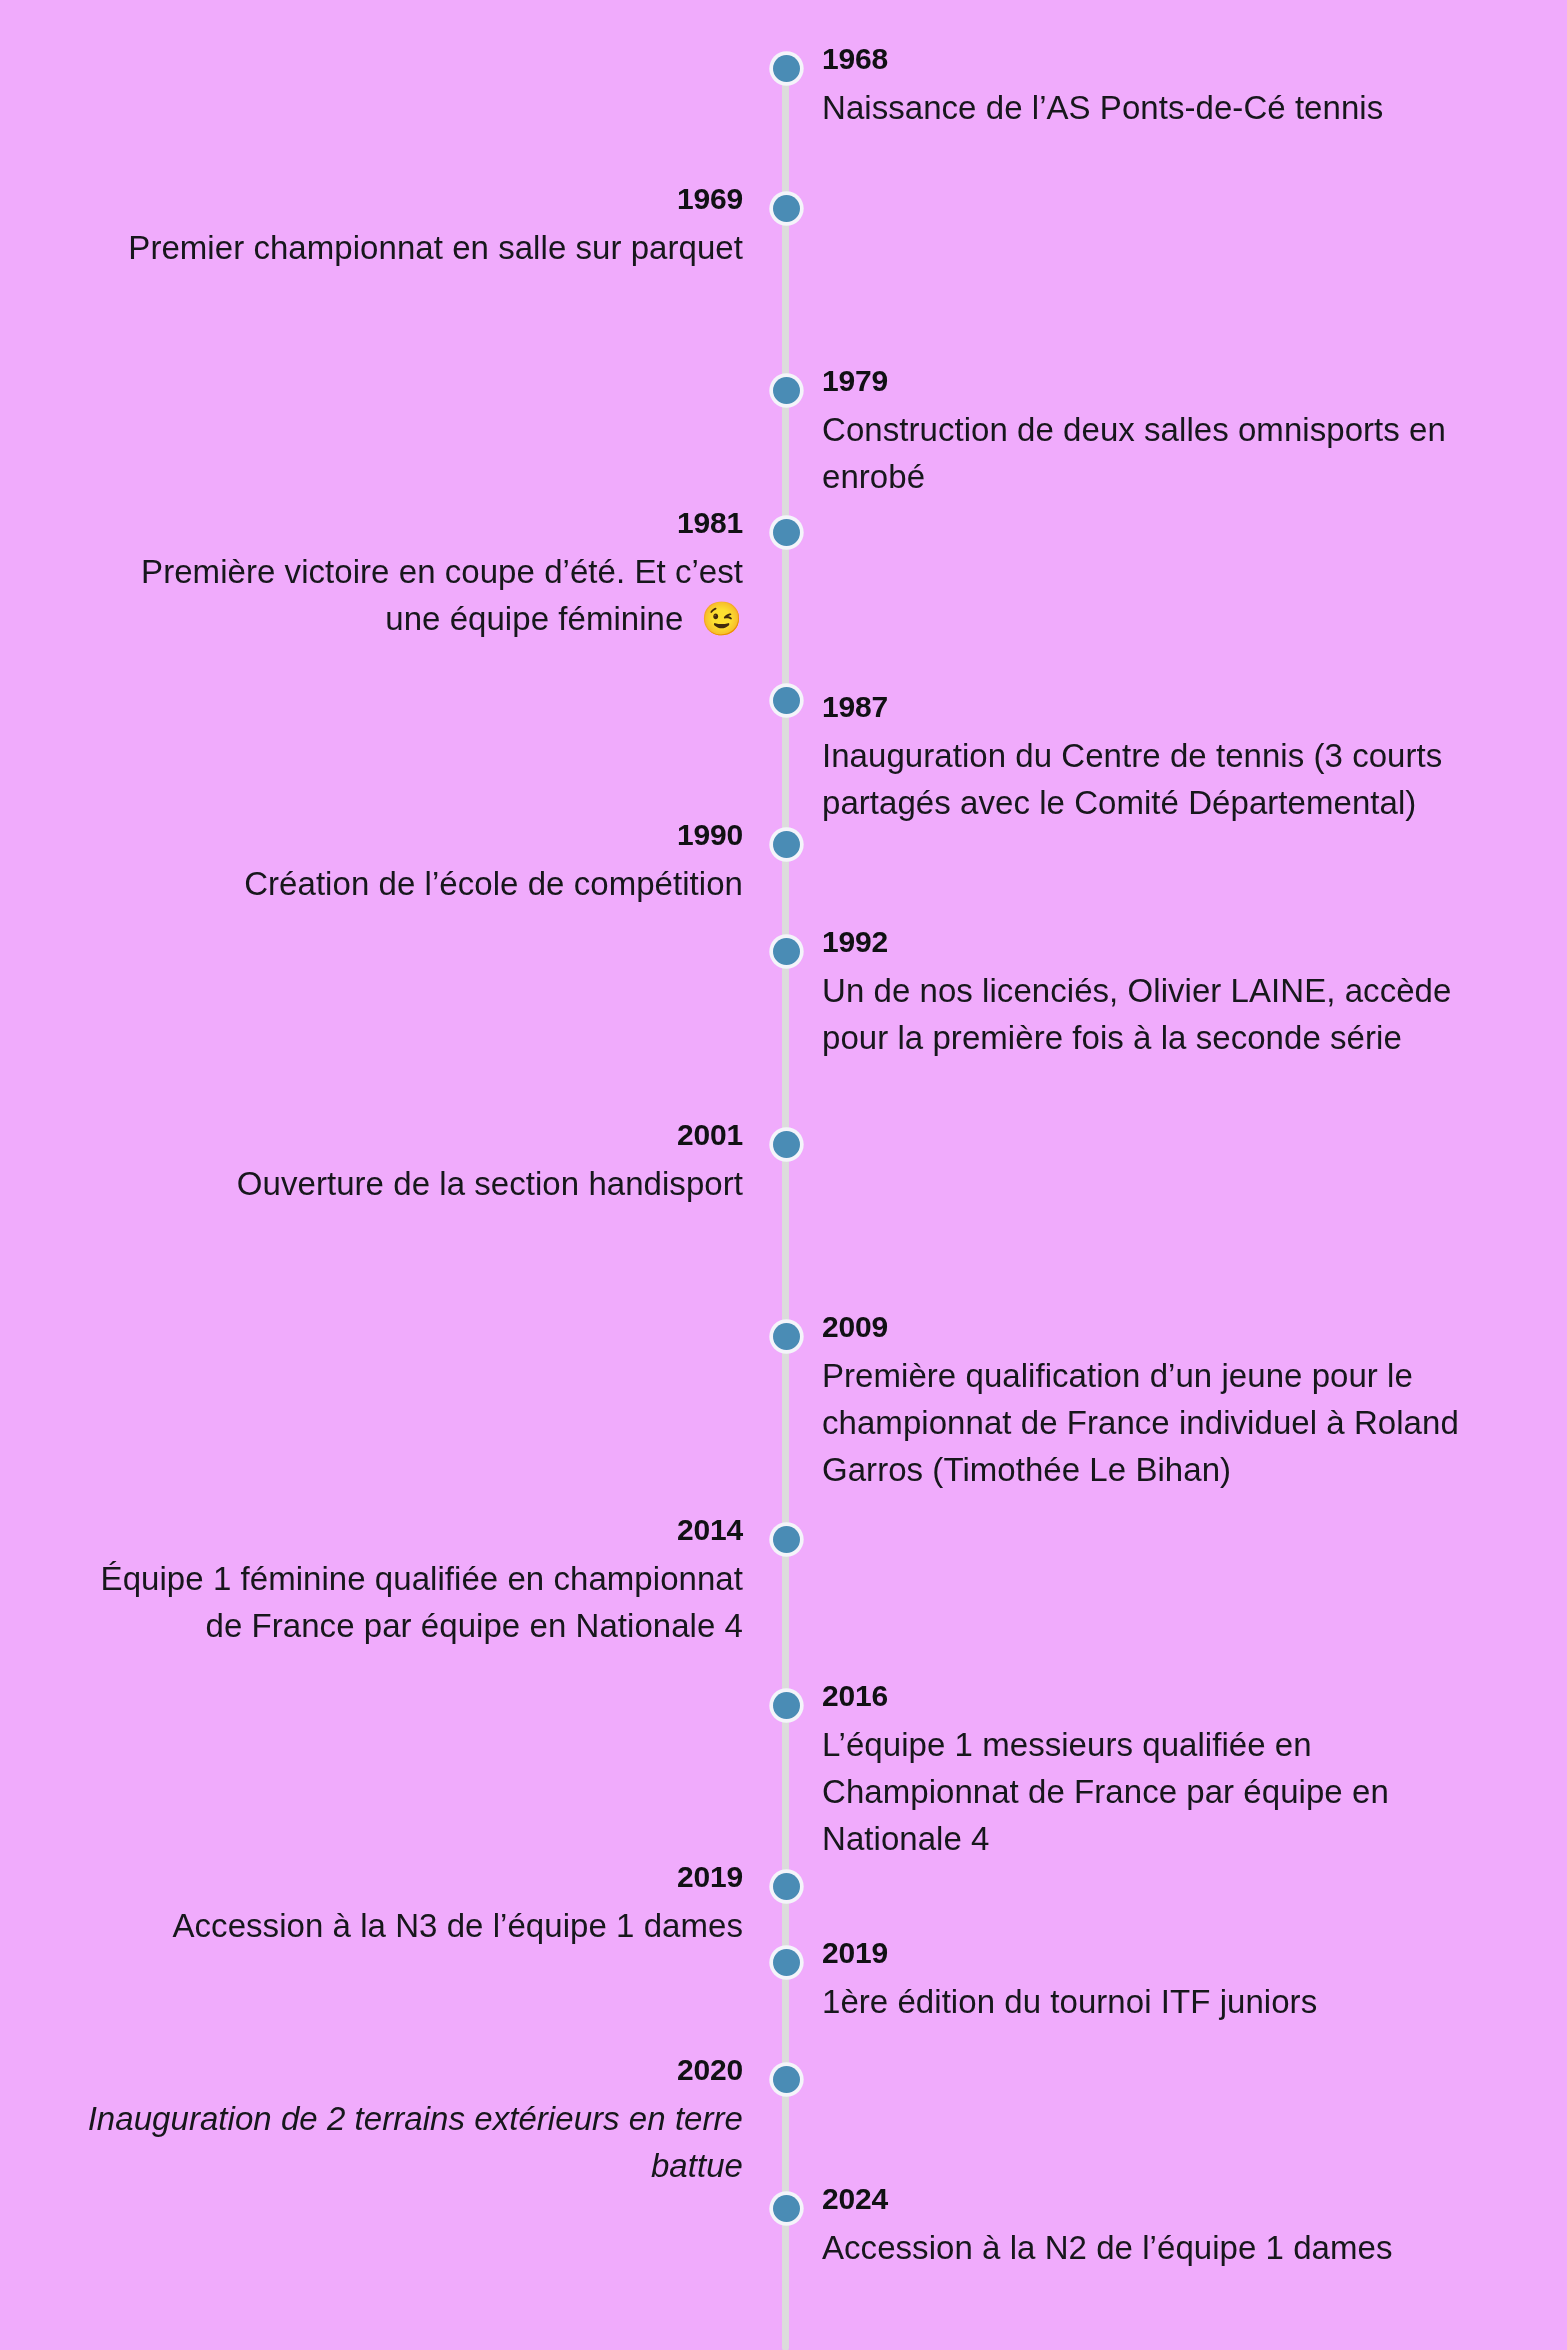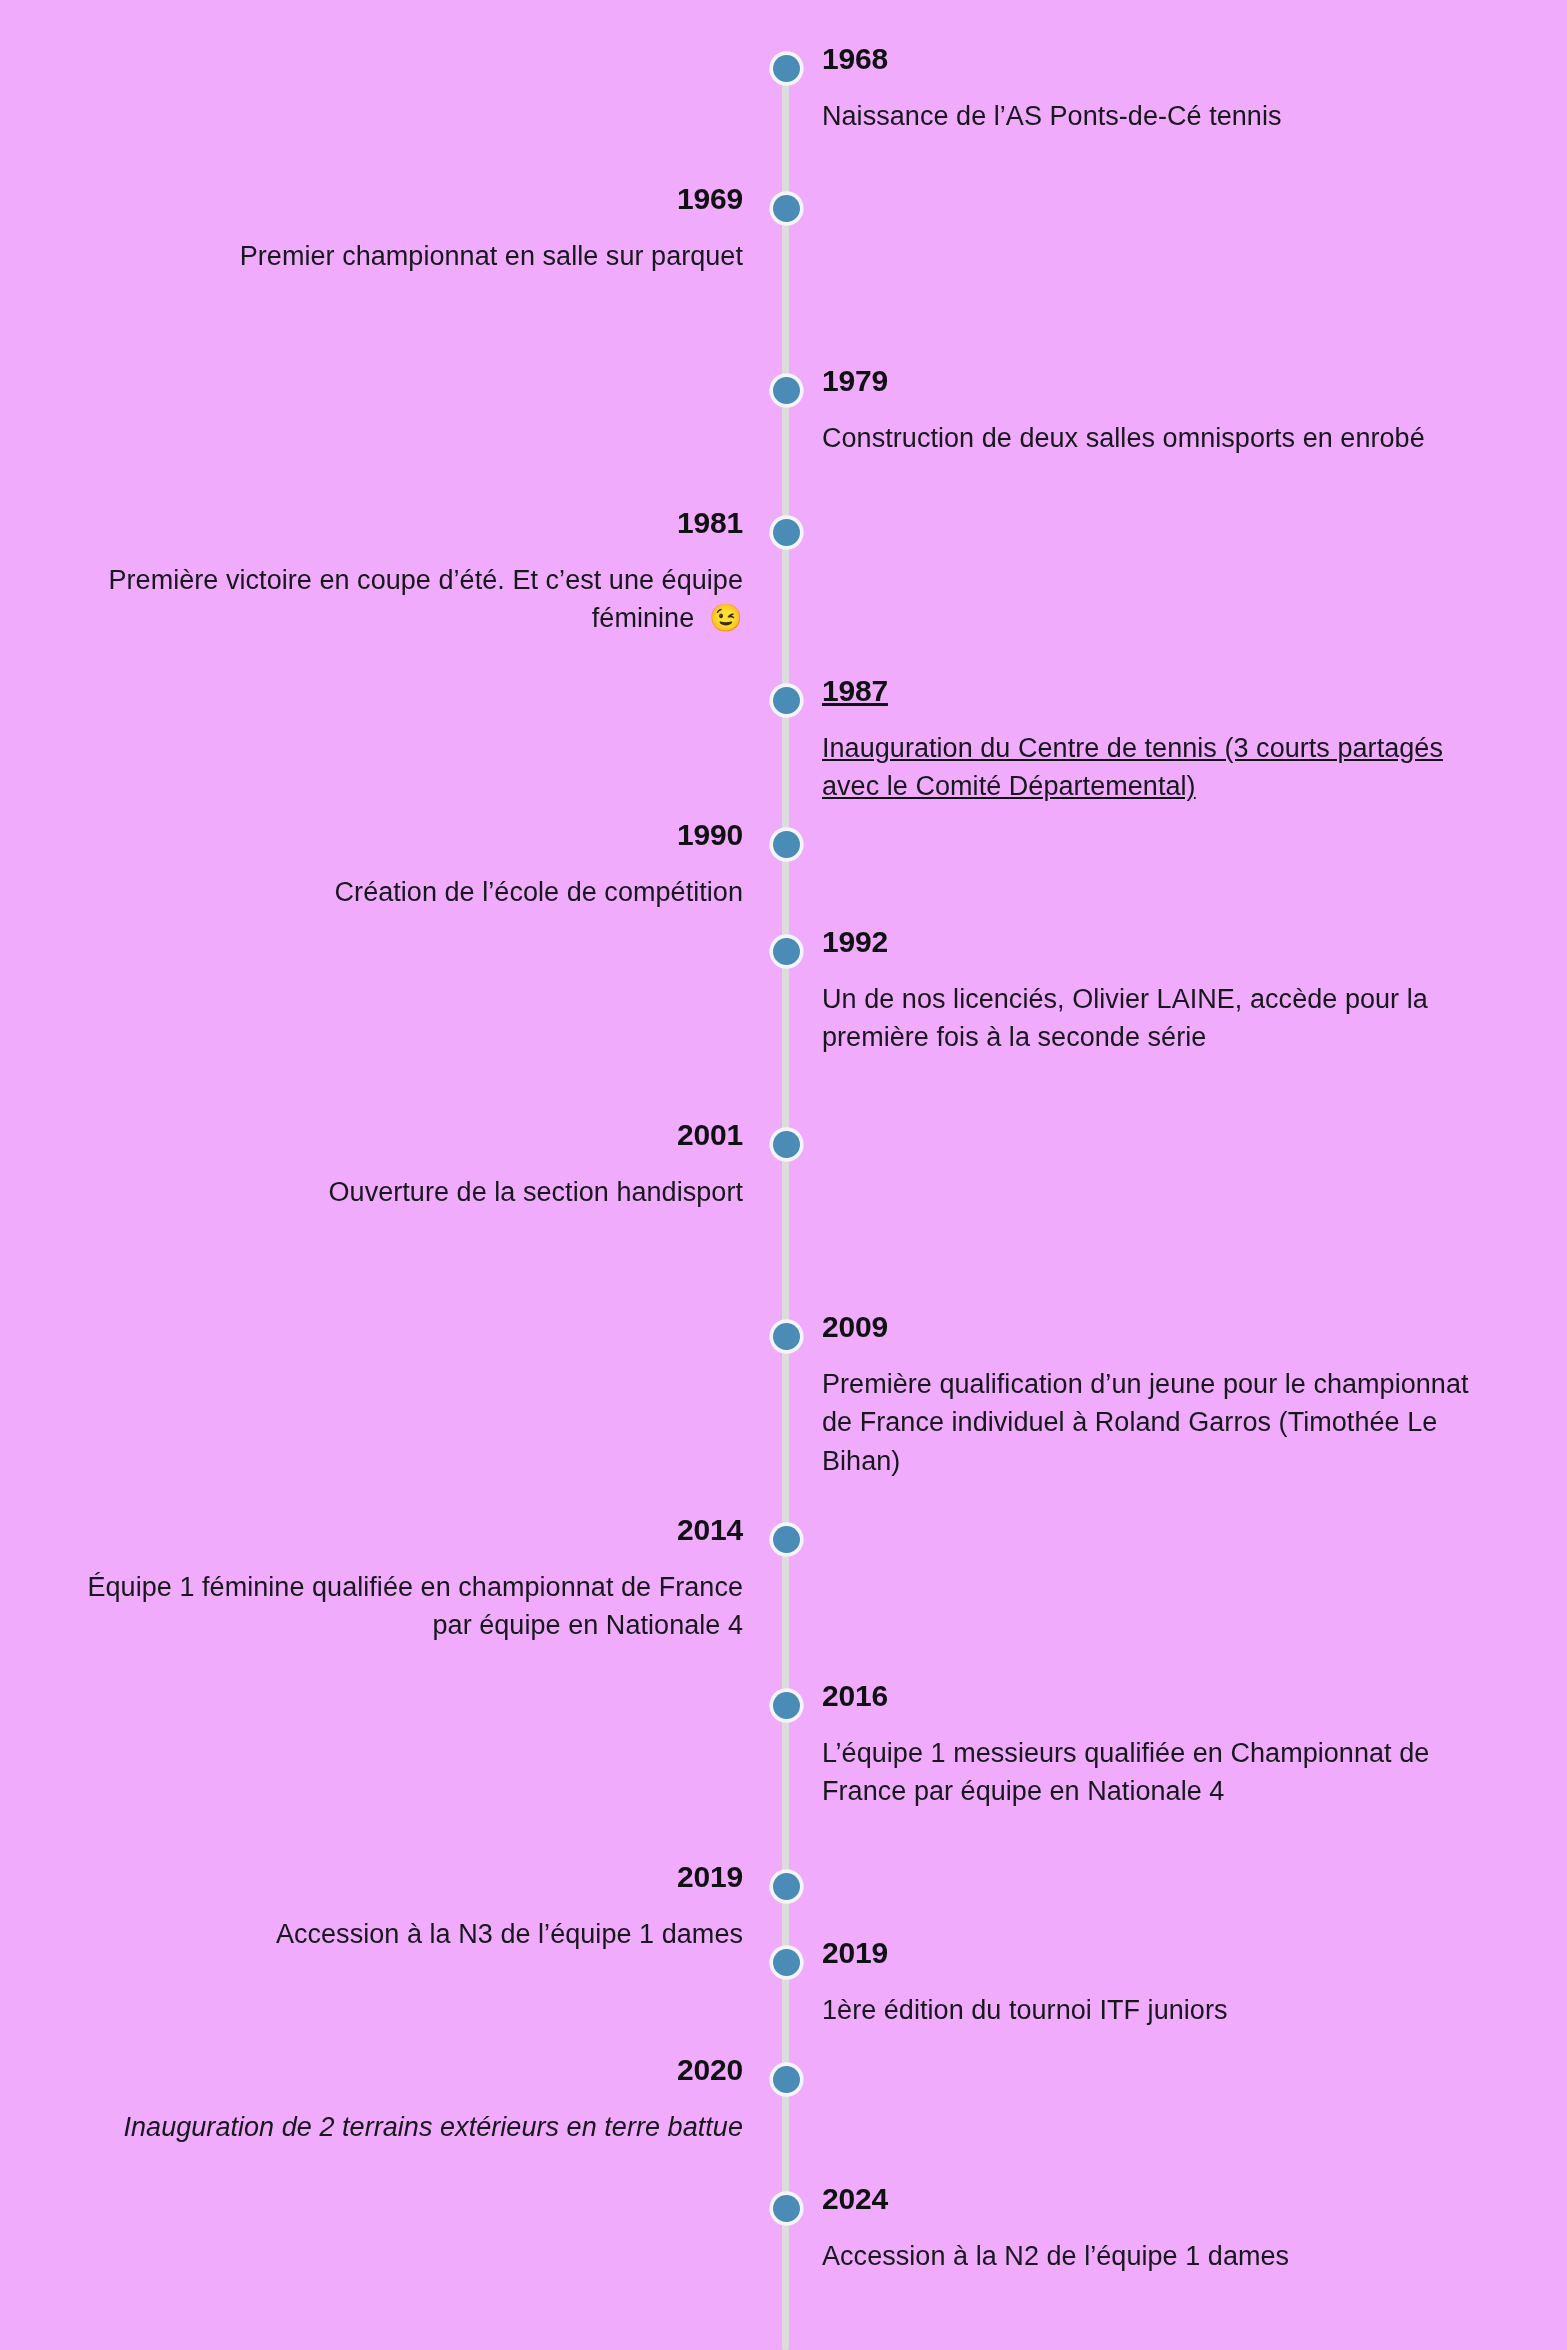--- a/index.html
+++ b/index.html
@@ -76,22 +76,22 @@
   .tl-year {
     font-size: 30px;
     font-weight: 700;
     letter-spacing: -0.2px;
     line-height: 1;
     color: #111114;
     white-space: nowrap;
   }
 
   .tl-desc {
-    margin-top: 23px;
-    font-size: 27px;
+    margin-top: 11px;
+    font-size: 33px;
     font-weight: 400;
     line-height: 1.42;
     color: #17171c;
     letter-spacing: 0.05px;
   }
 </style>
 </head>
 <body style="background: rgb(244, 244, 250);">
 
 <div id="timeline" style="background: #f0abfc;">
@@ -120,21 +120,21 @@
       </div>
       <div class="tl-entry side-left" style="top: 0px;">
         <div class="tl-dot" style="top: 519px; background: rgb(74, 140, 181); box-shadow: rgb(244, 244, 250) 0px 0px 0px 3.7px;"></div>
         <div class="tl-body" style="top: 508px;">
           <div class="tl-year" style="color: rgb(17, 17, 20); text-align: right;">1981</div>
           <div class="tl-desc" style="color: rgb(23, 23, 28);">Première victoire en coupe d’été. Et c’est une équipe féminine &nbsp;😉</div>
         </div>
       </div>
       <div class="tl-entry side-right" style="top: 0px;">
         <div class="tl-dot" style="top: 687px; background: rgb(74, 140, 181); box-shadow: rgb(244, 244, 250) 0px 0px 0px 3.7px;"></div>
-        <div class="tl-body" style="top: 676px; text-decoration: underline;">
+        <div class="tl-body" style="top: 692px;">
           <div class="tl-year" style="color: rgb(17, 17, 20);">1987</div>
           <div class="tl-desc" style="color: rgb(23, 23, 28);">Inauguration du Centre de tennis (3 courts partagés avec le Comité Départemental)</div>
         </div>
       </div>
       <div class="tl-entry side-left" style="top: 0px;">
         <div class="tl-dot" style="top: 831px; background: rgb(74, 140, 181); box-shadow: rgb(244, 244, 250) 0px 0px 0px 3.7px;"></div>
         <div class="tl-body" style="top: 820px;">
           <div class="tl-year" style="color: rgb(17, 17, 20);">1990</div>
           <div class="tl-desc" style="color: rgb(23, 23, 28);">Création de l’école de compétition</div>
         </div>

